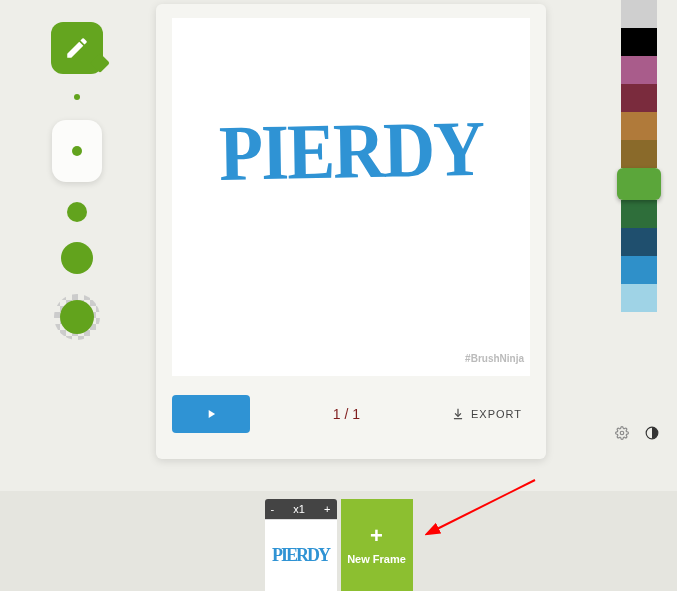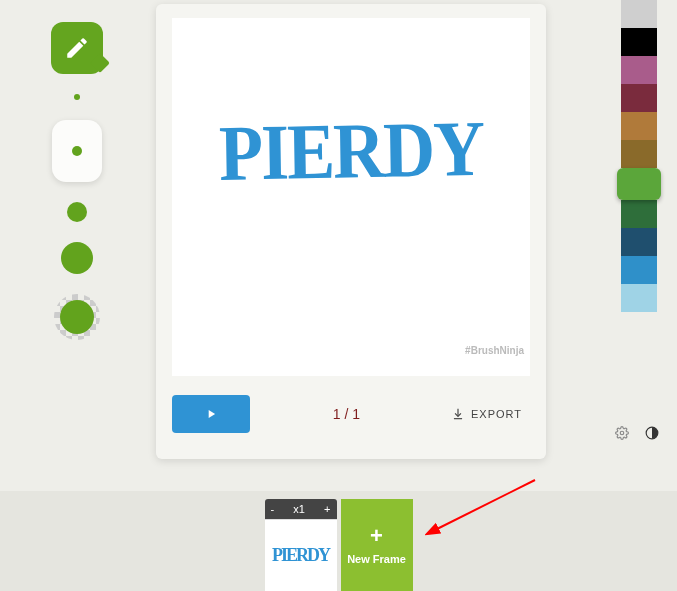--- a/index.html
+++ b/index.html
@@ -101,21 +101,21 @@
     font-weight: 700;
     font-size: 72px;
     letter-spacing: -2px;
     color: #2f93d4;
     transform: scaleY(1.1) rotate(-1deg);
     user-select: none;
   }
   .watermark {
     position: absolute;
     right: 6px;
-    bottom: 20px;
+    bottom: 12px;
     font-size: 10px;
     color: #bbb;
     font-weight: 600;
   }
   .controls {
     margin-top: 18px;
     width: 358px;
     height: 40px;
     display: flex;
     align-items: center;

